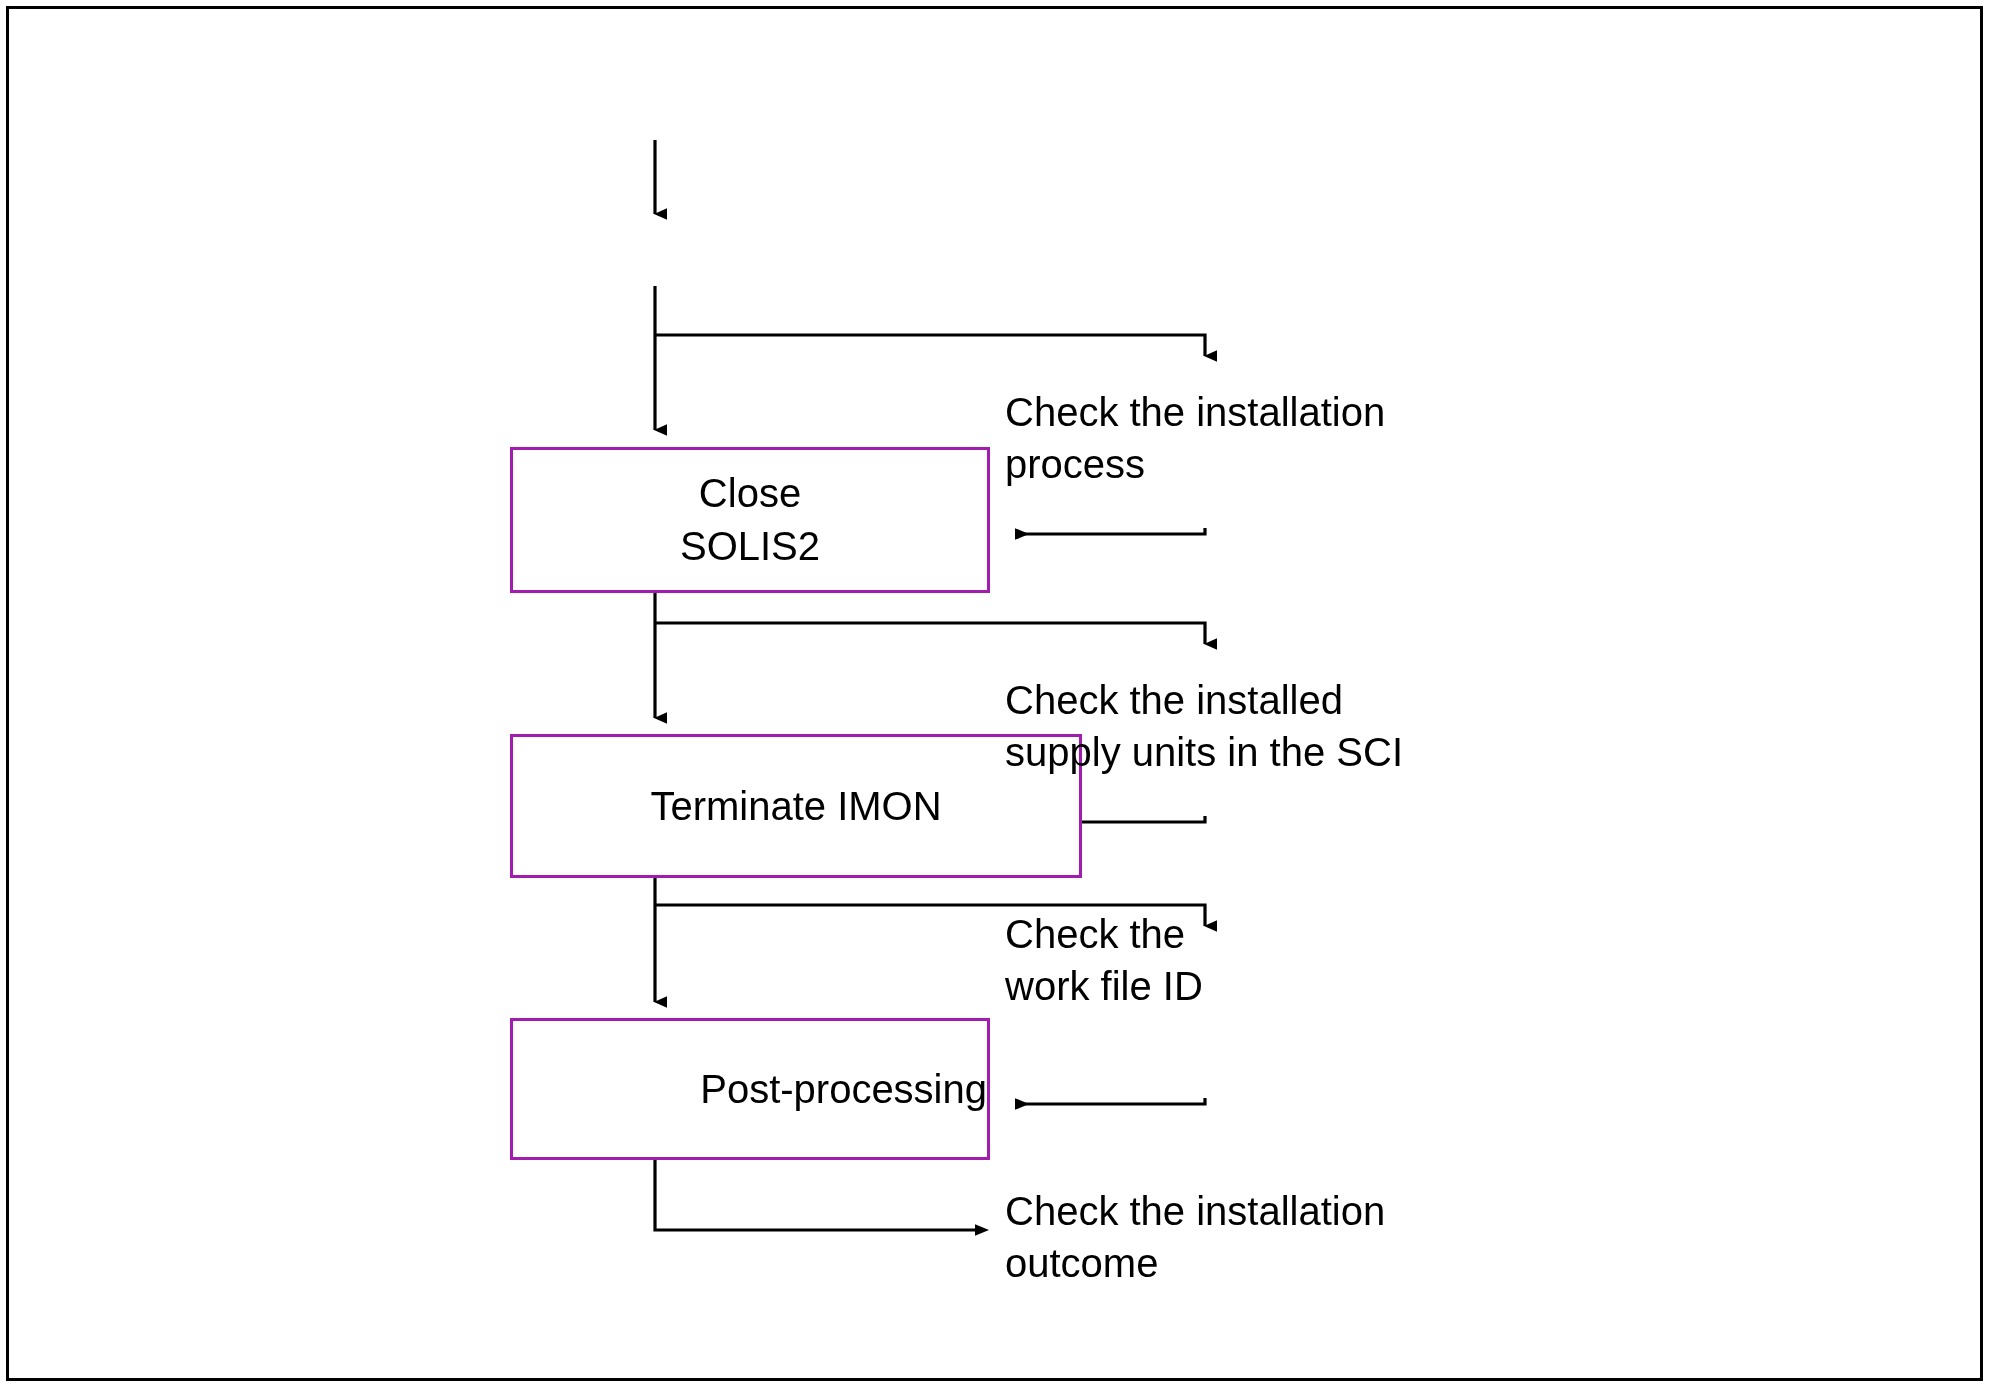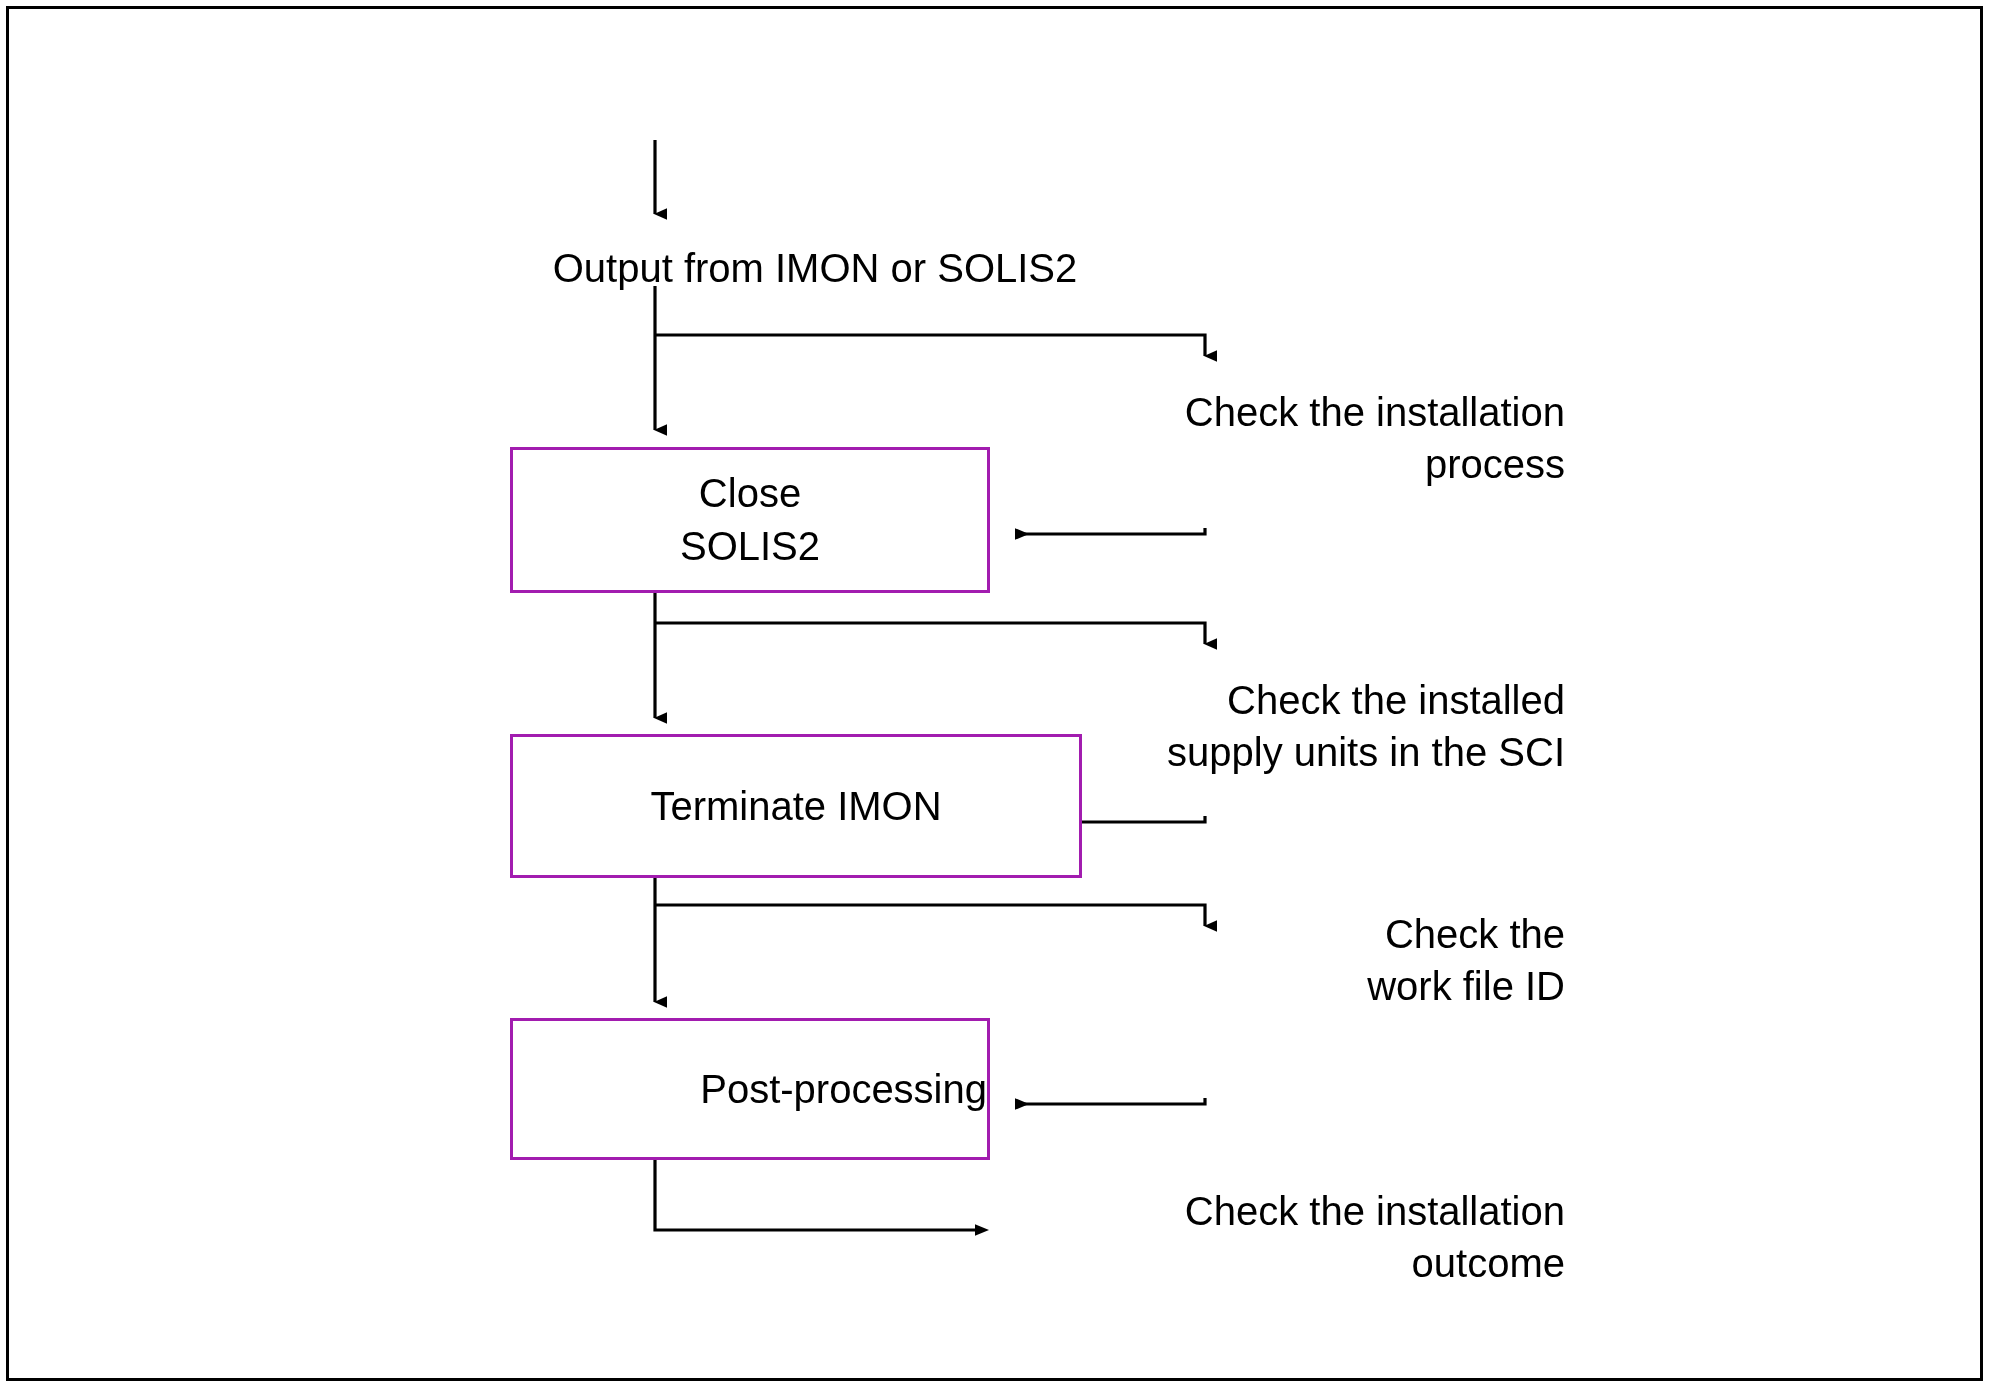--- a/index.html
+++ b/index.html
@@ -48,21 +48,21 @@
     color: #000000;
     line-height: 1.32;
     text-align: center;
     white-space: nowrap;
   }
   .free-label {
     position: absolute;
     font-size: 40px;
     color: #000000;
     line-height: 1.30;
-    text-align: right;
+    text-align: left;
     white-space: pre-line;
   }
   .free-label.centered {
     text-align: center;
   }
 </style>
 </head>
 <body>
 
 <div id="canvas">
@@ -99,21 +99,20 @@
 
       <line x1="655" y1="878" x2="655" y2="1002" marker-end="url(#arrow-down)"></line>
 
       <path d="M 655 905 L 1205 905 L 1205 926" marker-end="url(#arrow-down)"></path>
       <path d="M 1205 1098 L 1205 1104 L 1015 1104" marker-end="url(#arrow-left)"></path>
 
       <path d="M 655 1160 L 655 1230 L 975 1230" marker-end="url(#arrow-right)"></path>
     </g>
   </svg>
 
-  <div class="free-label centered" style="left:505px; top:242px; width:620px;">Output from IMON or SOLIS2</div>
 
   <div class="node-box" style="left:510px; top:447px; width:480px; height:146px;">
     <div class="node-label">Close</div>
     <div class="node-label">SOLIS2</div>
   </div>
 
   <div class="node-box" style="left:510px; top:734px; width:572px; height:144px;">
     <div class="node-label">Terminate IMON</div>
   </div>
 

